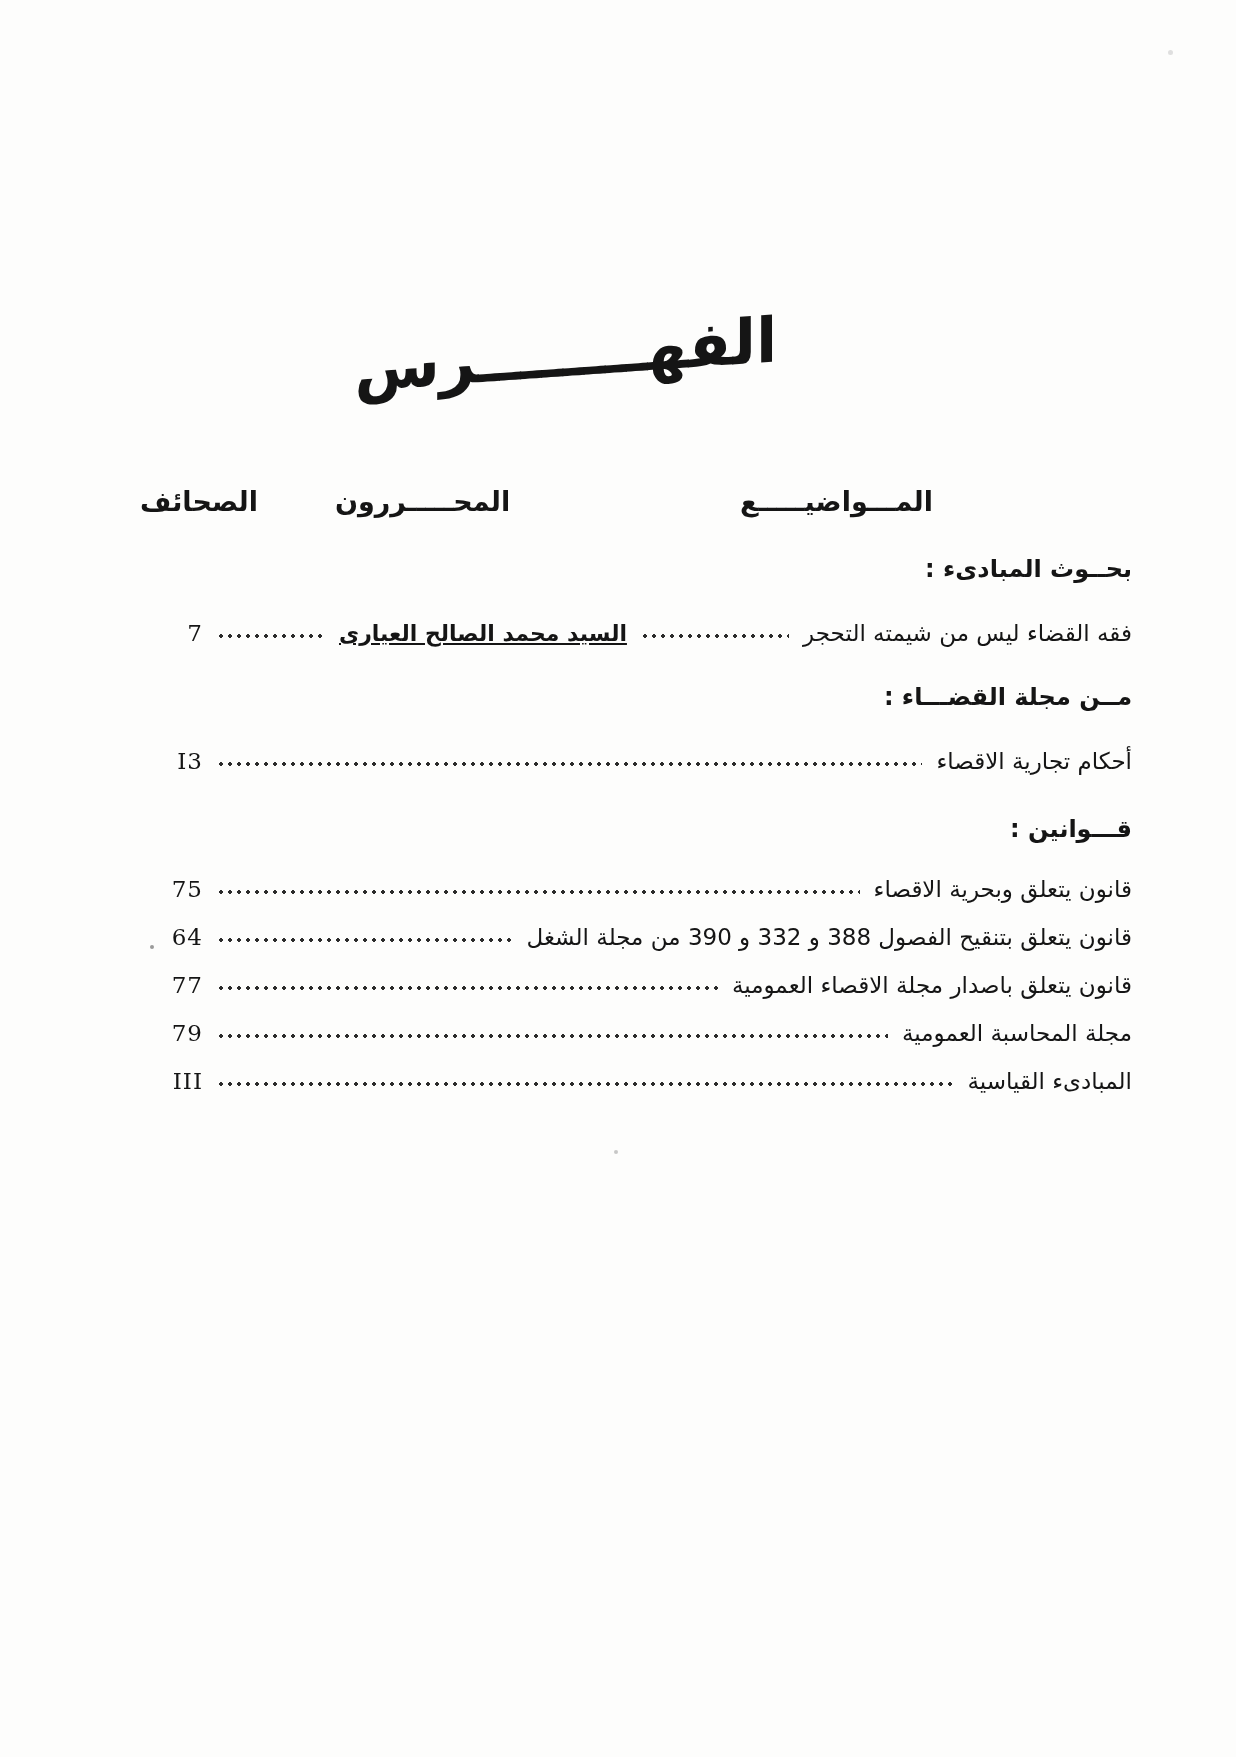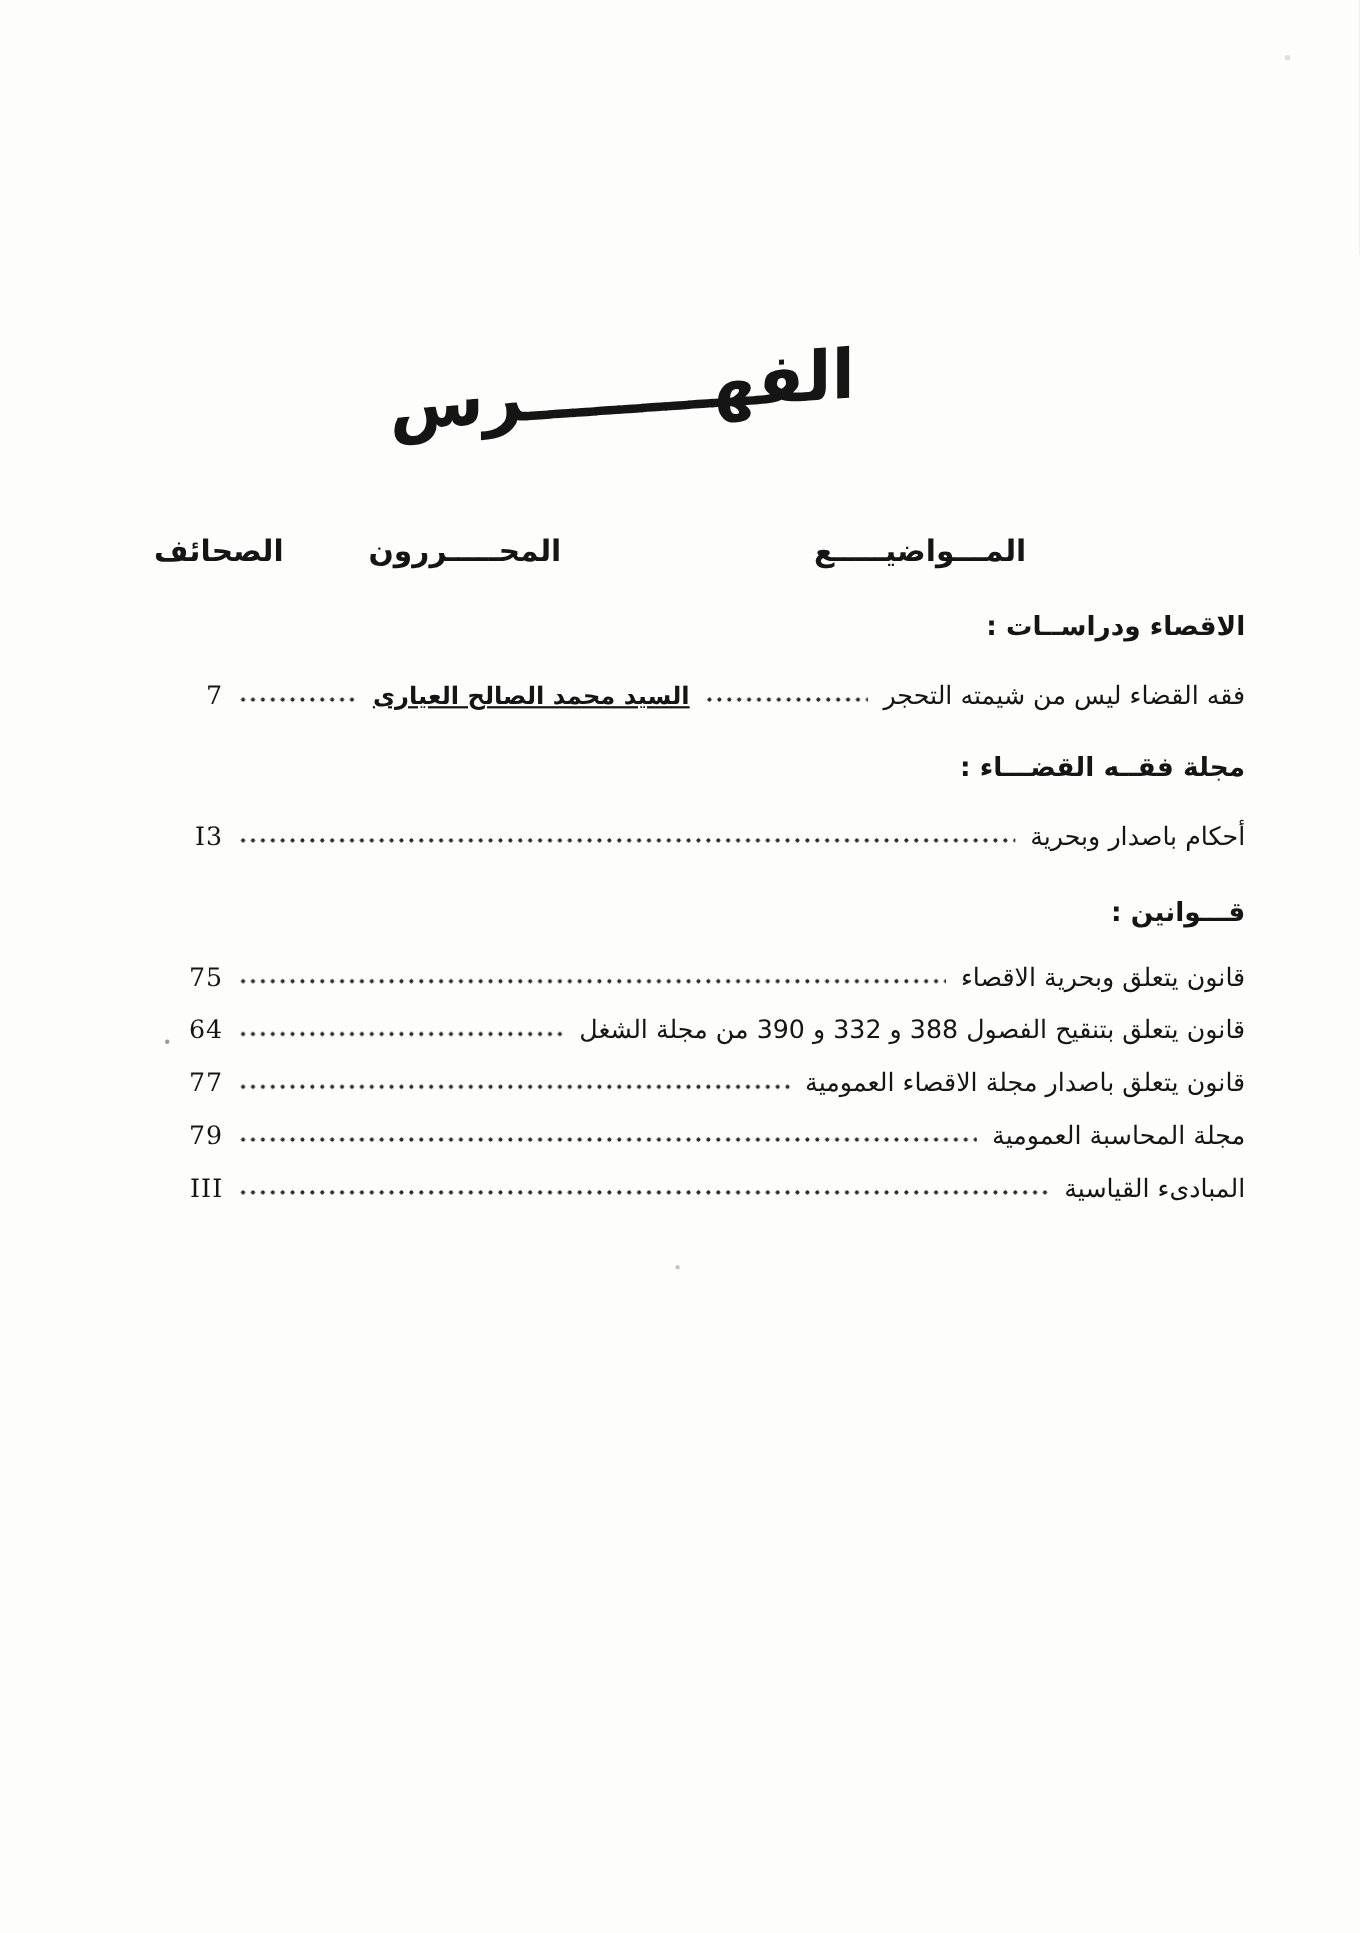--- a/index.html
+++ b/index.html
@@ -99,34 +99,34 @@
   </div>
 
   <div class="cols-header">
     <span class="col col-pages">الصحائف</span>
     <span class="col col-editors">المحـــــررون</span>
     <span class="col col-topics">المـــواضيـــــع</span>
   </div>
 
   <div class="toc">
 
-    <div class="section-heading">الاقصاء ودراســات :</div>
+    <div class="section-heading">بحــوث المبادىء :</div>
 
     <div class="toc-row mt30">
       <span class="toc-topic">فقه القضاء ليس من شيمته التحجر</span>
       <span class="dot-leader"></span>
       <span class="editor-name">السيد محمد الصالح العيارى</span>
       <span class="dot-leader fixed"></span>
       <span class="page-num">7</span>
     </div>
 
-    <div class="section-heading mt30">مجلة فقــه القضـــاء :</div>
+    <div class="section-heading mt30">مــن مجلة القضـــاء :</div>
 
     <div class="toc-row mt30">
-      <span class="toc-topic">أحكام باصدار وبحرية</span>
+      <span class="toc-topic">أحكام تجارية الاقصاء</span>
       <span class="dot-leader"></span>
       <span class="page-num">I3</span>
     </div>
 
     <div class="section-heading mt34">قـــوانين :</div>
 
     <div class="toc-row mt26">
       <span class="toc-topic">قانون يتعلق وبحرية الاقصاء</span>
       <span class="dot-leader"></span>
       <span class="page-num">75</span>

